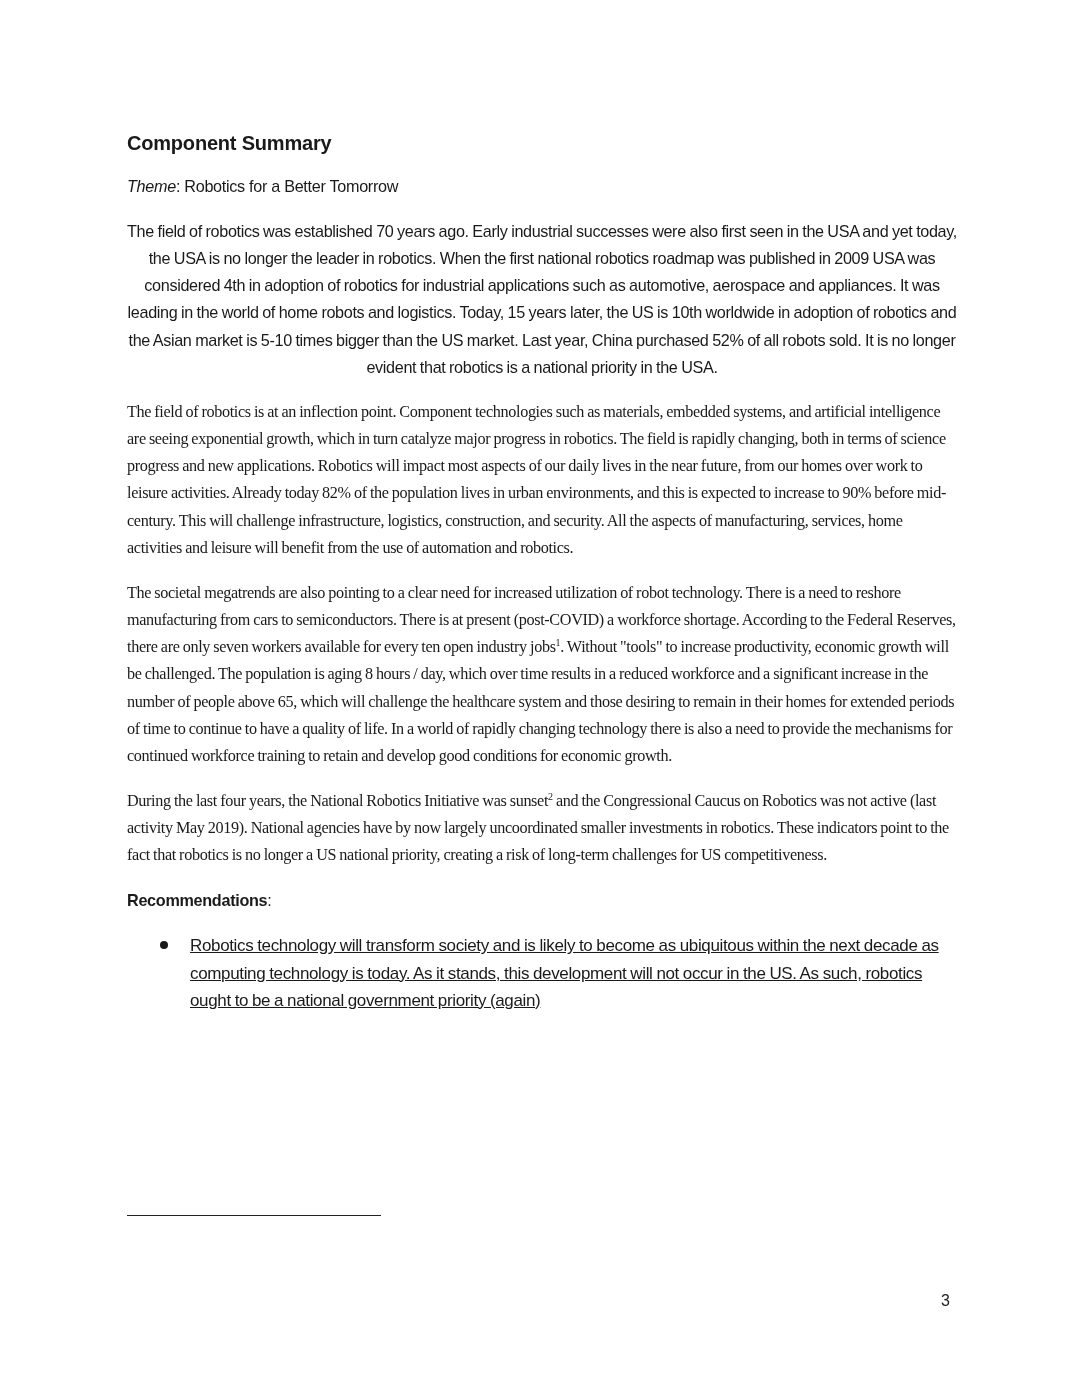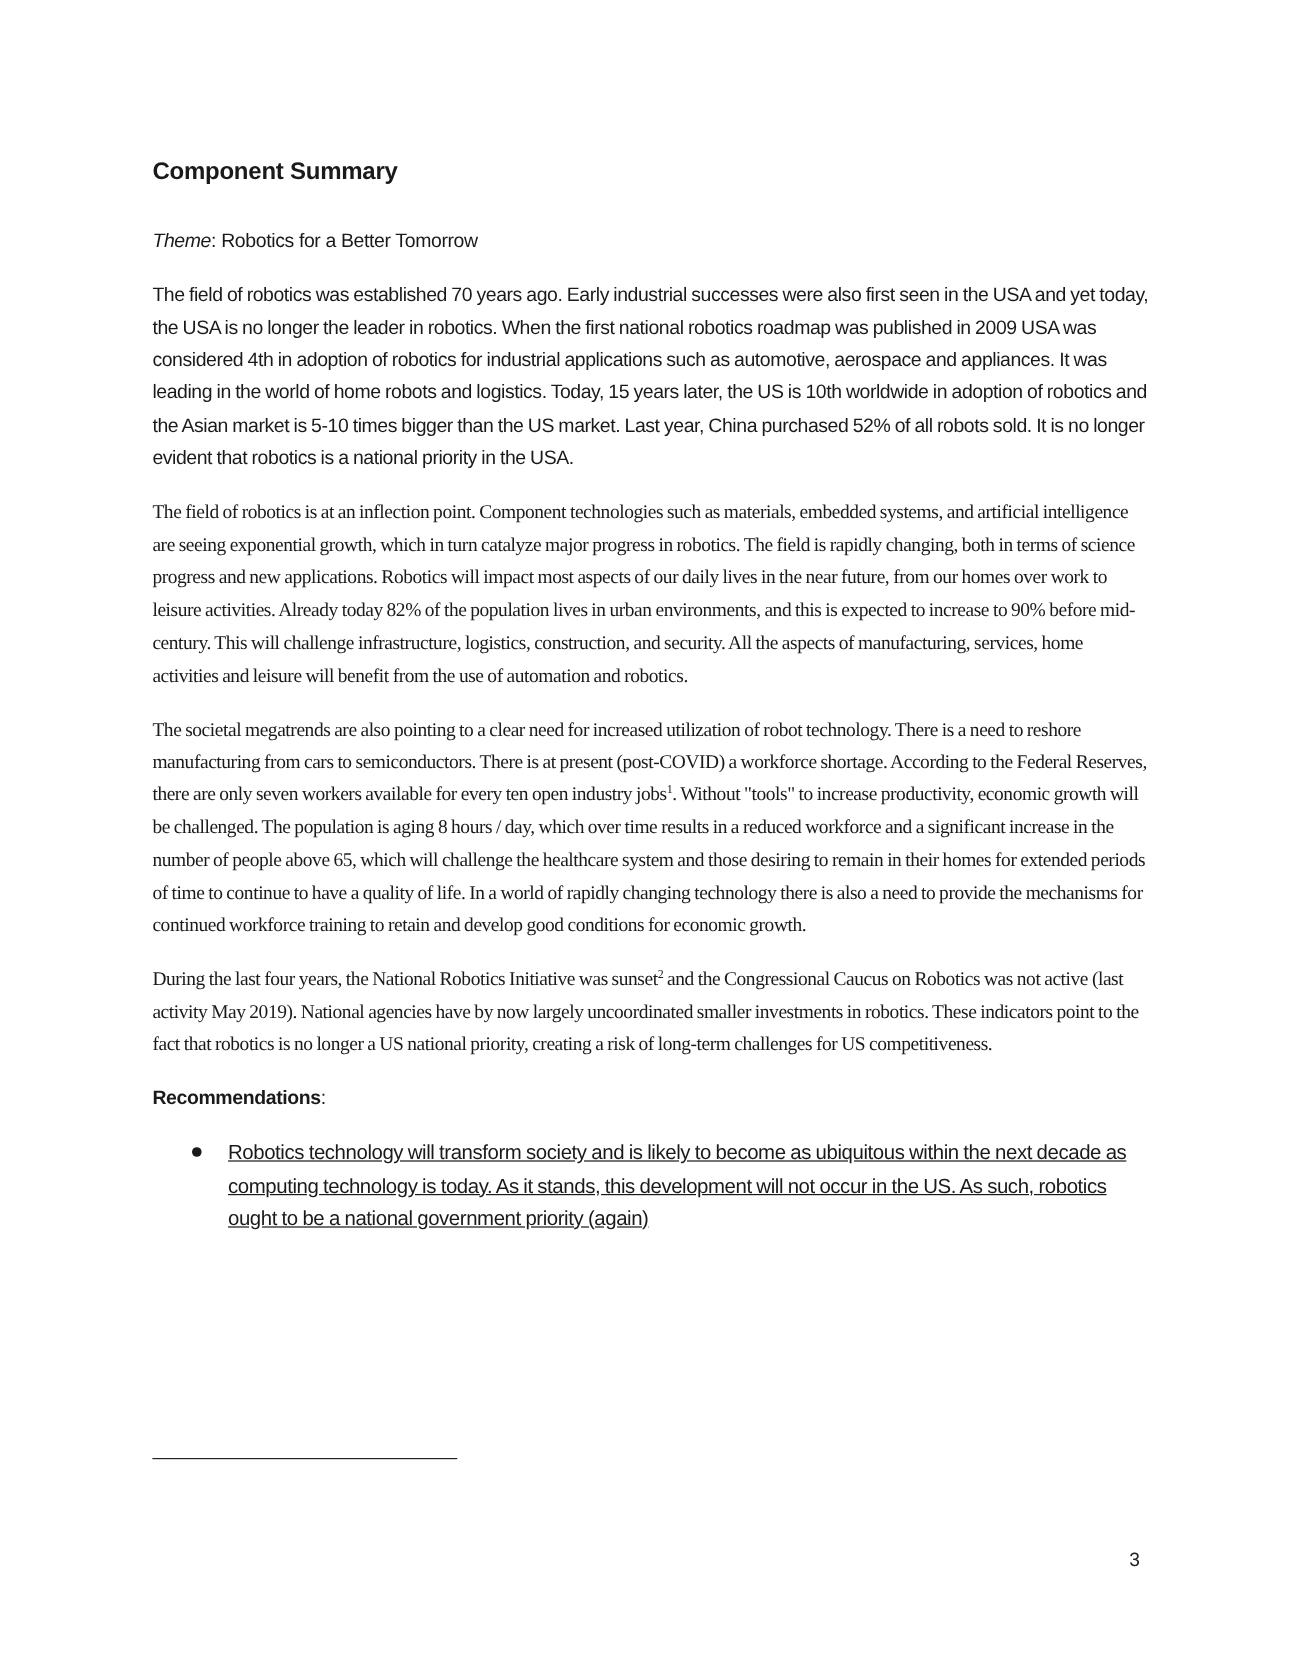--- a/index.html
+++ b/index.html
@@ -29,34 +29,34 @@
     }
     .heading {
       font-size: 20px;
       font-weight: bold;
       margin: 0;
       height: 30px;
       line-height: 30px;
       letter-spacing: -0.2px;
     }
     .theme {
-      margin-top: 30px;
+      margin-top: 15px;
       font-size: 16.2px;
       line-height: 27px;
       letter-spacing: -0.3px;
     }
     .theme em { font-style: italic; }
     p.body {
       margin: 0;
       font-size: 16.2px;
       line-height: 27.15px;
       letter-spacing: -0.35px;
       word-spacing: -0.5px;
     }
-    .p1 { margin-top: 18px !important; }
+    .p1 { margin-top: 18px !important; text-align: center; }
     .pgap { margin-top: 18px !important; font-family: Liberation Serif, serif; }
     sup {
       font-size: 10px;
       line-height: 0;
       vertical-align: super;
     }
     .reco-title {
       margin-top: 18px;
       font-size: 16.2px;
       line-height: 27px;

